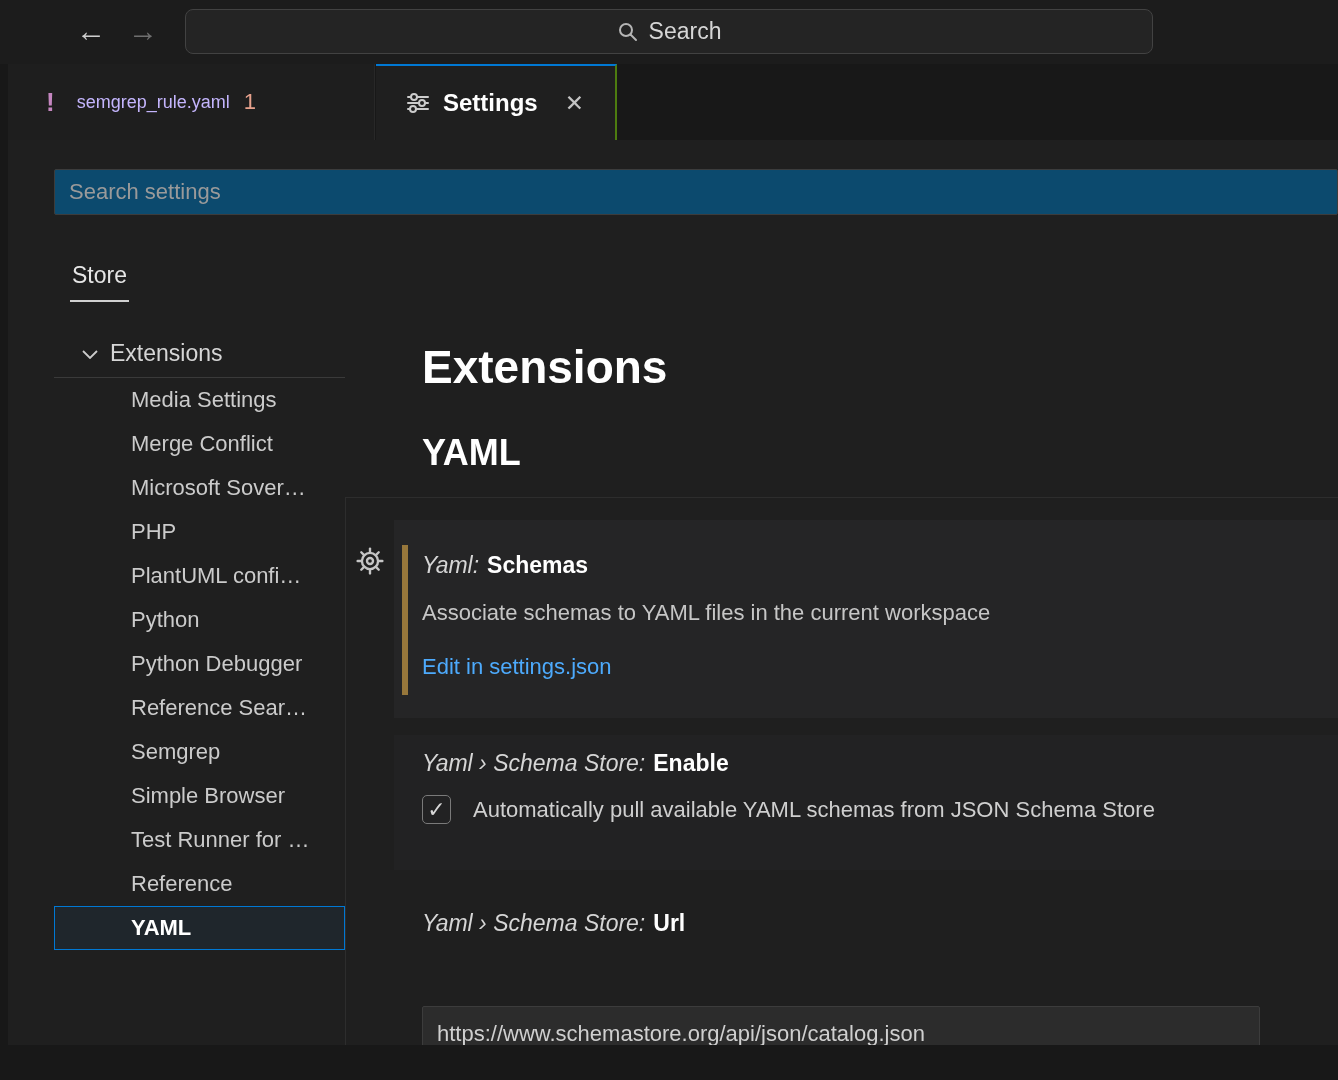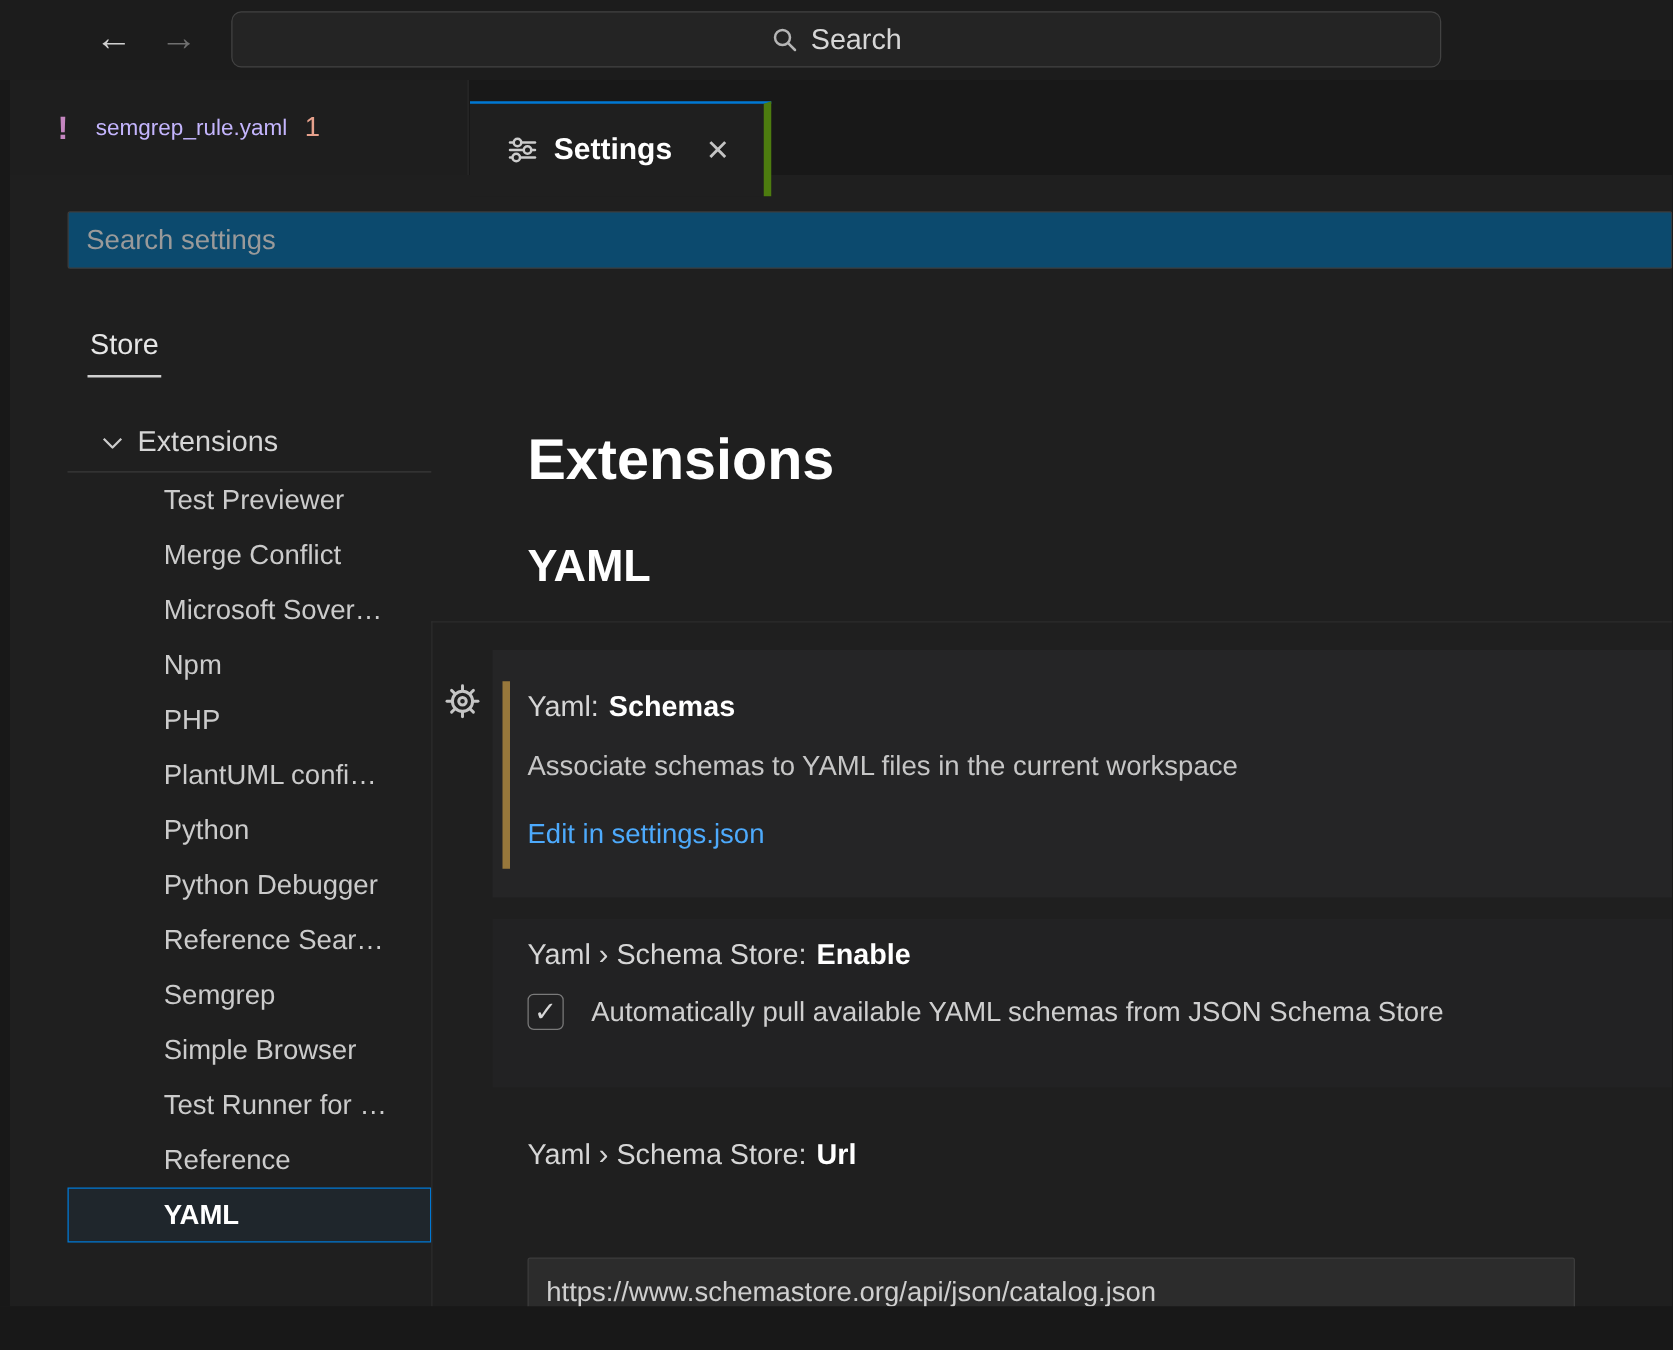--- a/index.html
+++ b/index.html
@@ -29,23 +29,22 @@
   .tab { position: absolute; top: 0; height: 76px; display: flex; align-items: center; }
   .tab.file-tab {
     left: 8px; width: 367px; background: #1e1e1e;
     border-right: 1px solid #282828; padding-left: 38px;
   }
   .warn { color: #c586c0; font-size: 26px; font-weight: 700; }
   .fname { color: #c4b5fd; font-size: 18px; margin-left: 22px; }
   .fbadge { color: #e6a18c; font-size: 22px; margin-left: 14px; }
   .tab.settings-tab {
     left: 376px; width: 241px; background: #1f1f1f;
-    border-top: 2px solid #0078d4; border-right: 6px solid #4d7c0f;
+    border-top: 2px solid #0078d4; border-right: 2px solid #4d7c0f;
     padding-left: 30px;
-    margin-top: 17px;
   }
   .tlabel { color: #ffffff; font-size: 24px; font-weight: 600; margin-left: 13px; }
   .close { color: #c4c4c4; font-size: 23px; margin-left: 27px; cursor: default; }
 
   
   .left-strip  { position: absolute; left: 0; top: 140px; width: 8px; height: 905px; background: #181818; }
   .bottom-bar  { position: absolute; left: 0; top: 1045px; width: 1338px; height: 35px; background: #181818; z-index: 30; }
 
   
   .settings-search {
@@ -90,21 +89,21 @@
   .gear { position: absolute; left: 356px; top: 547px; width: 28px; height: 28px; cursor: default; }
 
   .setting-row { position: absolute; left: 394px; width: 944px; }
   .row1 { top: 520px; height: 198px; background: #252526; }
   .row2 { top: 735px; height: 135px; background: #222223; }
   .row3 { top: 898px; height: 147px; }
 
   .modbar { position: absolute; left: 8px; top: 25px; width: 6px; height: 150px; background: #97773b; }
 
   .stitle { position: absolute; left: 28px; display: flex; gap: 8px; white-space: nowrap; }
-  .sprefix { color: #d6d6d6; font-size: 23px; font-weight: 400; }
+  .sprefix { color: #d6d6d6; font-size: 23px; font-weight: 400; font-style: italic; }
   .skey    { color: #ffffff; font-size: 23px; font-weight: 700; }
   .row1 .stitle { top: 32px; }
   .row2 .stitle { top: 15px; }
   .row3 .stitle { top: 12px; }
 
   .sdesc { position: absolute; left: 28px; font-size: 22px; color: #c6c6c6; white-space: nowrap; }
   .row1 .sdesc { top: 80px; }
   .row3 .sdesc { top: 60px; }
 
   .slink { position: absolute; left: 28px; top: 134px; font-size: 22px; color: #4daafc; text-decoration: none; cursor: pointer; }
@@ -171,24 +170,23 @@
     <span>Store</span>
   </div>
 
   <div class="tree-root">
     <svg width="16" height="10" viewBox="0 0 16 10">
       <polyline points="1,2 8,9 15,2" fill="none" stroke="#cccccc" stroke-width="1.8"></polyline>
     </svg>
     <span>Extensions</span>
   </div>
   <div class="tree-items">
-      <div class="tree-item">Test Previewer</div>
+      <div class="tree-item">Media Settings</div>
       <div class="tree-item">Merge Conflict</div>
       <div class="tree-item">Microsoft Sover…</div>
-      <div class="tree-item">Npm</div>
       <div class="tree-item">PHP</div>
       <div class="tree-item">PlantUML confi…</div>
       <div class="tree-item">Python</div>
       <div class="tree-item">Python Debugger</div>
       <div class="tree-item">Reference Sear…</div>
       <div class="tree-item">Semgrep</div>
       <div class="tree-item">Simple Browser</div>
       <div class="tree-item">Test Runner for …</div>
       <div class="tree-item">Reference</div>
       <div class="tree-item selected">YAML</div>

